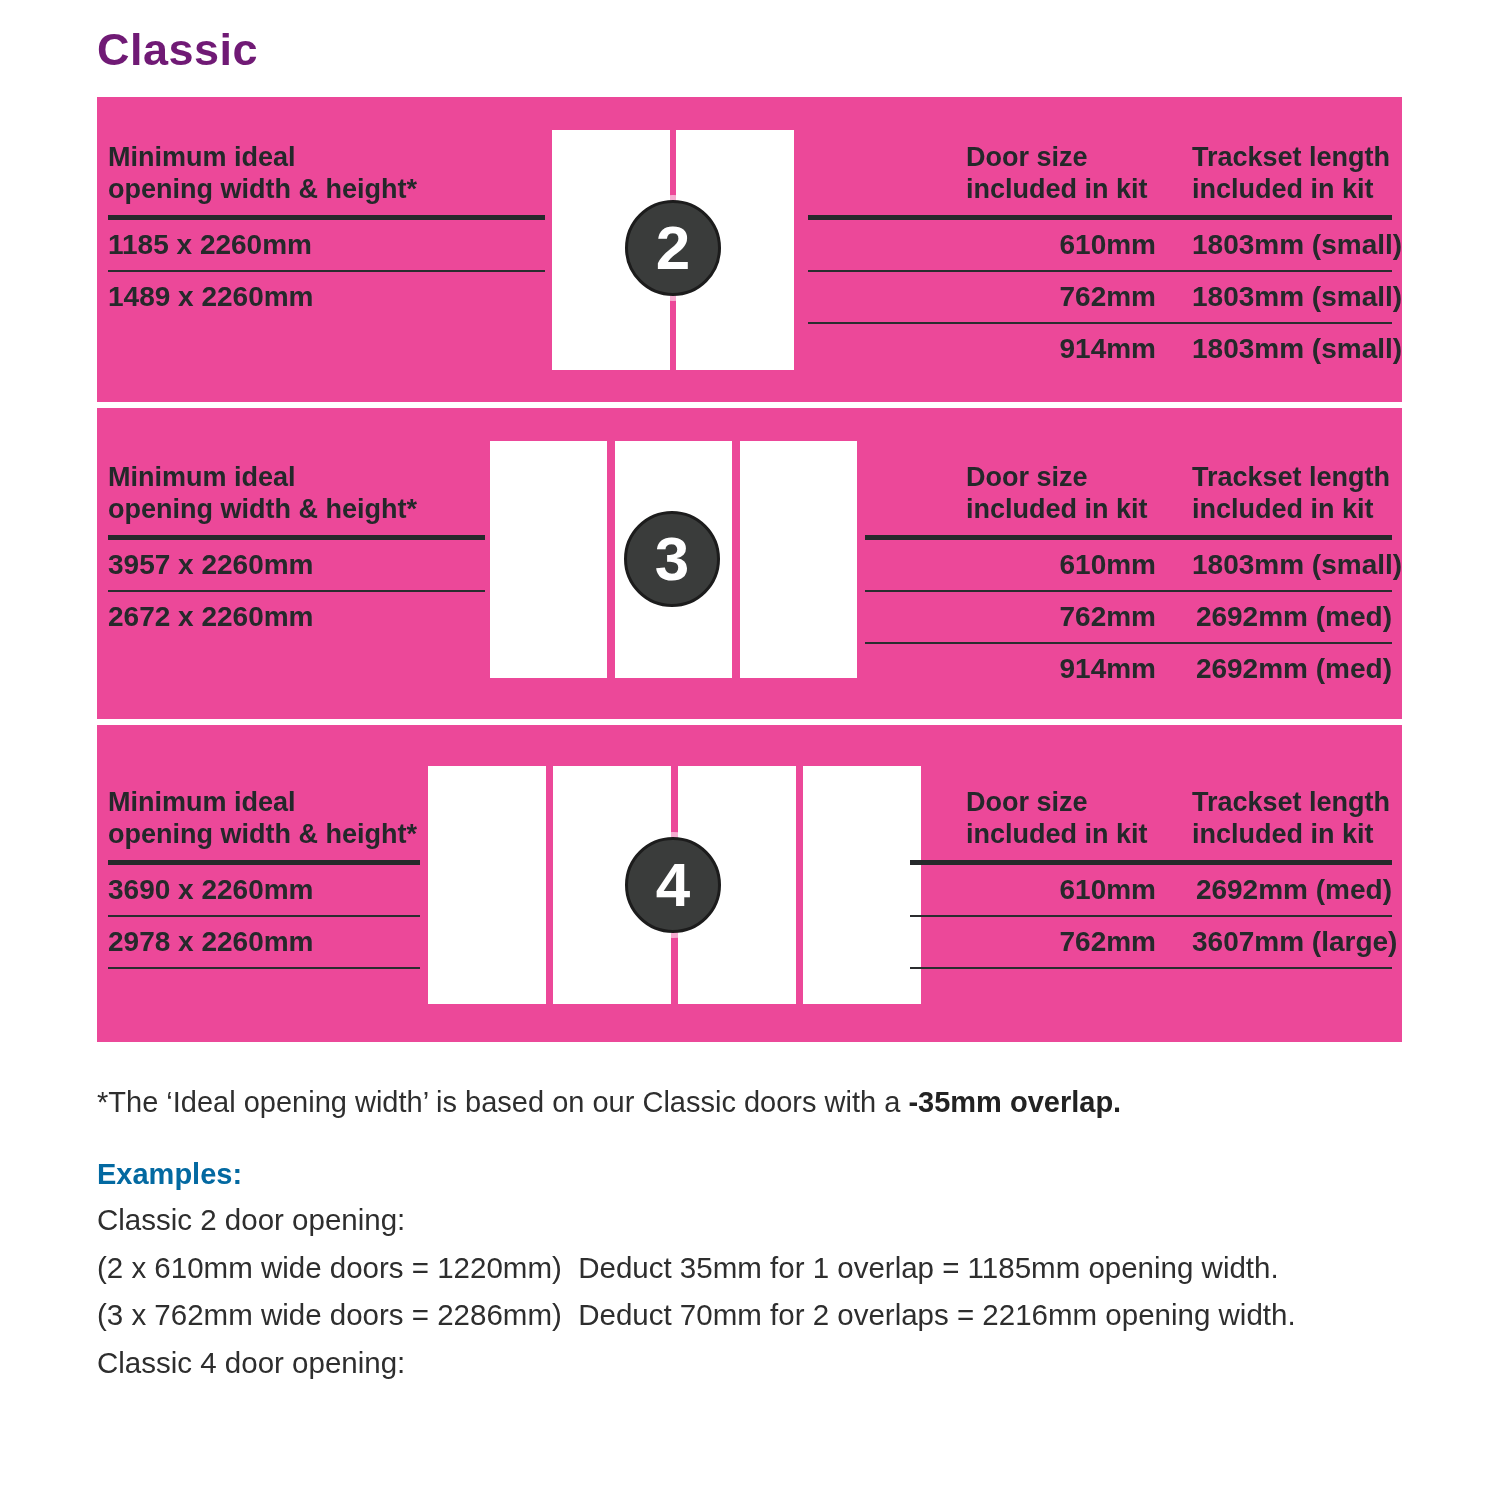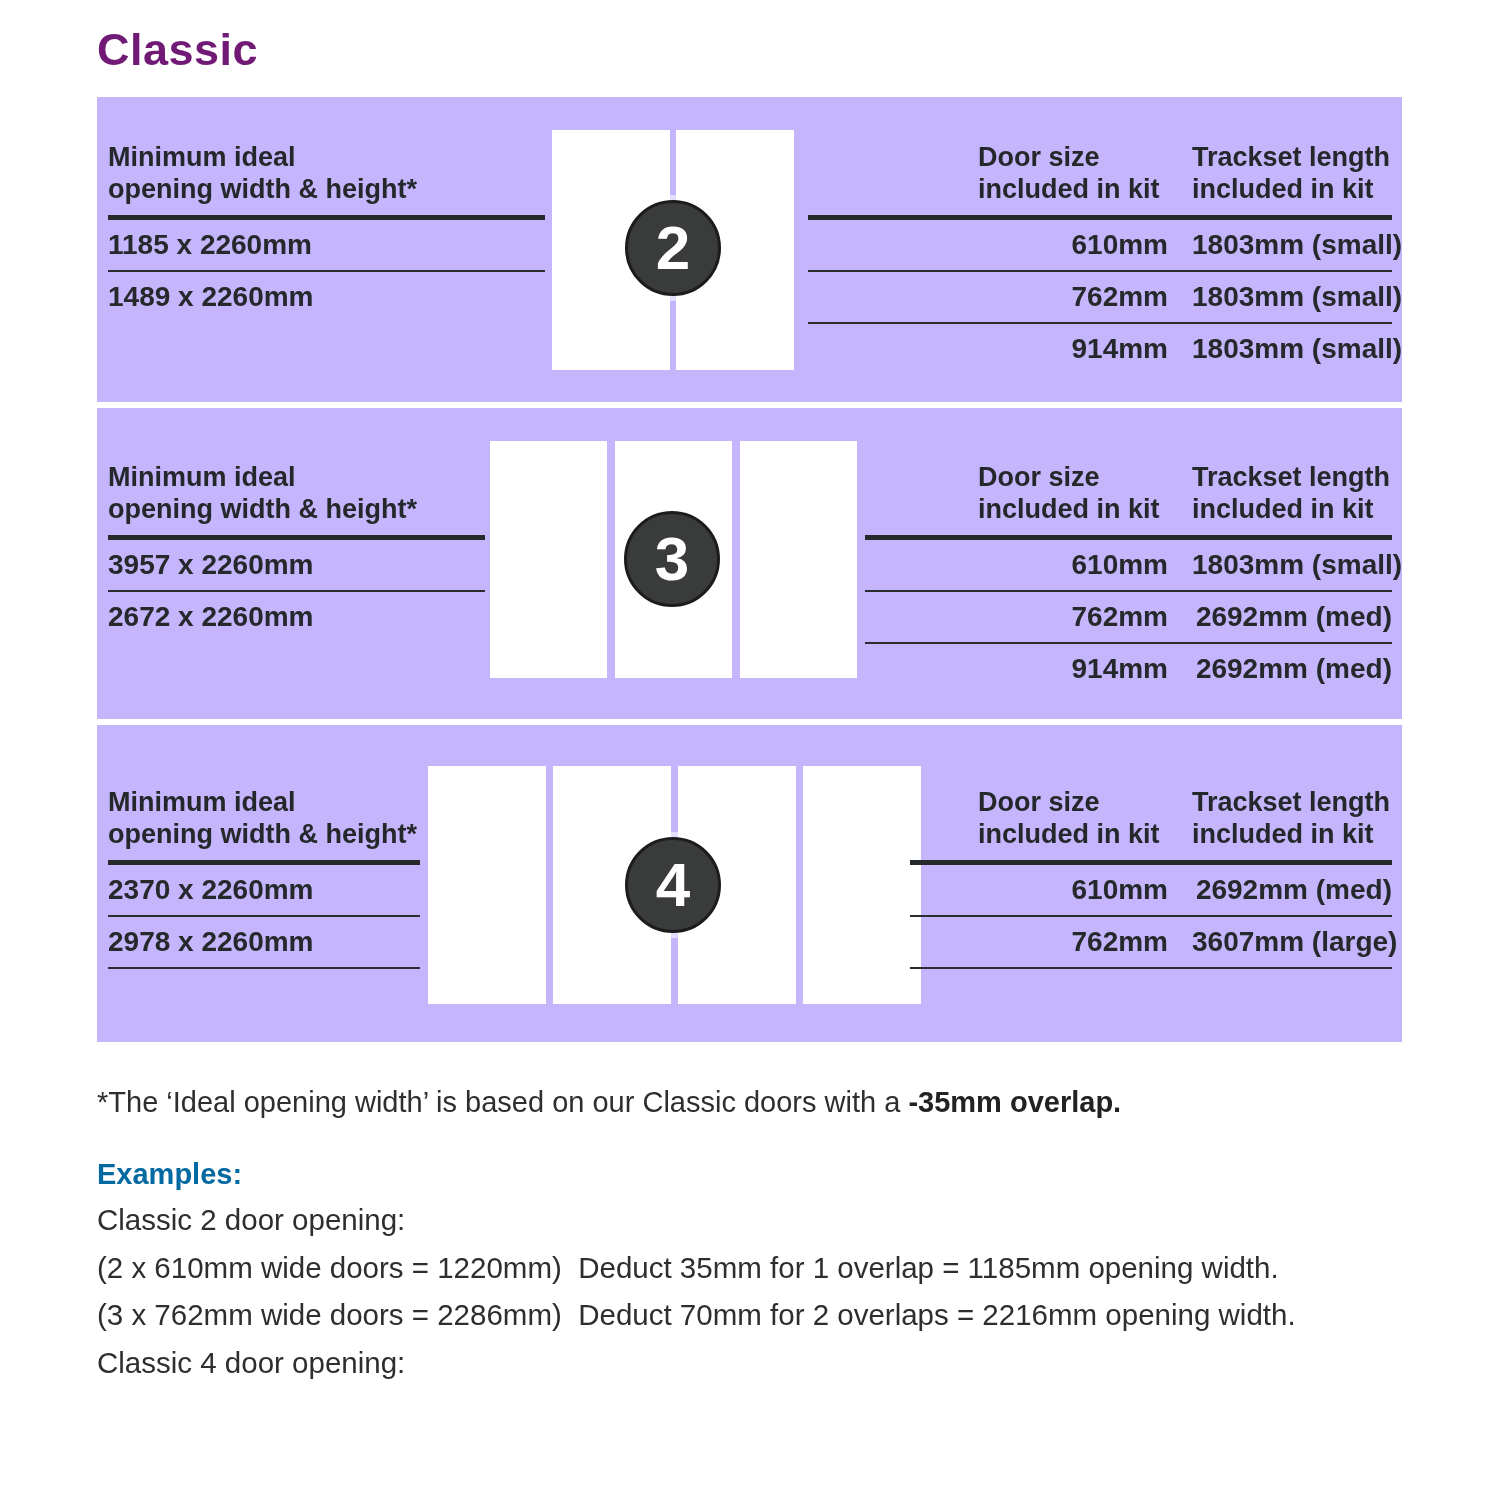--- a/index.html
+++ b/index.html
@@ -13,21 +13,21 @@
   }
   .page-title {
     position: absolute; left: 97px; top: 24px;
     font-size: 45px; font-weight: bold; color: #701a75;
     letter-spacing: 0.5px;
   }
   .panel {
     position: absolute; left: 97px; top: 97px; width: 1305px;
     display: flex; flex-direction: column; gap: 6px;
   }
-  .section { position: relative; background: #c4b5fd; }
+  .section { position: relative; background: #ec4899; }
   .sec1 { height: 305px; }
   .sec2 { height: 311px; }
   .sec3 { height: 317px; }
 
   .left-col { position: absolute; left: 11px; top: 0; }
   .sec1 .left-col { width: 437px; padding-top: 44px; }
   .sec2 .left-col { width: 377px; padding-top: 53px; }
   .sec3 .left-col { width: 312px; padding-top: 61px; }
 
   .col-header {
@@ -45,21 +45,21 @@
   .no-last .row:last-child { border-bottom: none; }
 
   .right-col { position: absolute; top: 0; right: 10px; }
   .sec1 .right-col { width: 584px; padding-top: 44px; }
   .sec2 .right-col { width: 527px; padding-top: 53px; }
   .sec3 .right-col { width: 482px; padding-top: 61px; }
 
   .rgrid {
     display: grid;
     grid-template-columns: 1fr 190px 200px;
-    column-gap: 24px;
+    column-gap: 36px;
   }
   .rheader { padding-bottom: 0; }
   .rheader .col-header { padding-bottom: 10px; }
   .rrow {
     height: 50px; align-items: center;
     font-size: 28px; font-weight: bold; color: #26292b;
     border-bottom: 2px solid #2a2d2f;
   }
   .rrow .val { text-align: right; white-space: pre; }
   .no-last-r .rrow:last-child { border-bottom: none; }
@@ -195,21 +195,21 @@
         </div>
       </div>
     </div>
   </div>
 
   <div class="section sec3">
     <div class="left-col">
       <div class="col-header hdr-underline">Minimum ideal
 opening width &amp; height*</div>
       <div>
-        <div class="row">2370 x 2260mm</div>
+        <div class="row">3690 x 2260mm</div>
         <div class="row">2978 x 2260mm</div>
       </div>
     </div>
 
     <div class="doors">
       <div class="door"></div>
       <div class="door"></div>
       <div class="door"></div>
       <div class="door"></div>
     </div>

